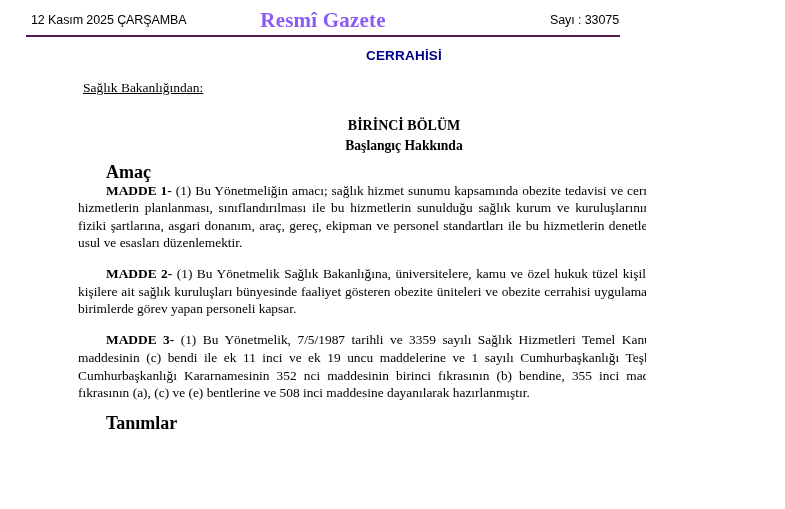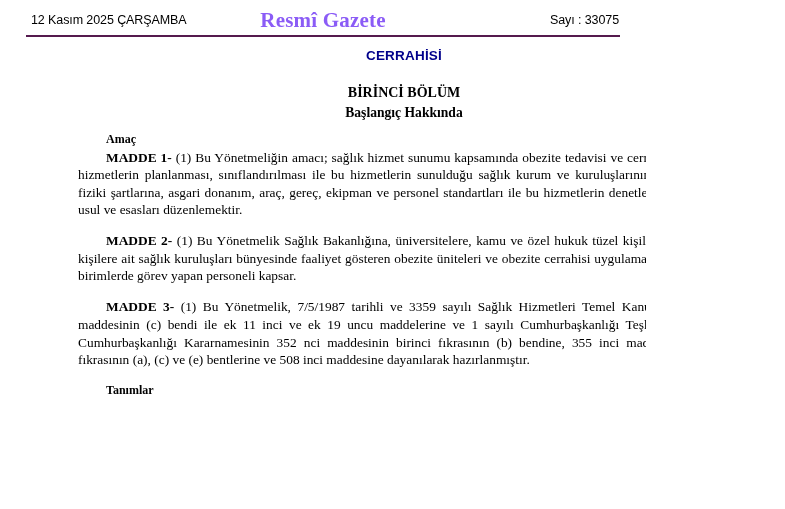--- a/index.html
+++ b/index.html
@@ -112,21 +112,21 @@
     margin-top: 20px;
     line-height: 20px;
   }
   .chapter .chapter-sub {
     display: block;
     font-size: 13.6px;
   }
 
   .article-heading {
     font-weight: bold;
-    font-size: 12px;
+    font-size: 18px;
     text-indent: 28px;
     margin-top: 8px;
     line-height: 17.5px;
   }
 
   .article-body {
     font-size: 13.4px;
     line-height: 17.6px;
     text-align: justify;
     text-indent: 28px;
@@ -146,20 +146,21 @@
     <div class="masthead-date">12 Kasım 2025 ÇARŞAMBA</div>
     <div class="masthead-title">Resmî Gazete</div>
     <div class="masthead-issue">Sayı : 33075</div>
   </div>
   <div class="rule"></div>
 
   <div class="content">
 
     <div class="doc-kind">CERRAHİSİ</div>
 
+    <div class="issuer">Sağlık Bakanlığından:</div>
 
 
     <div class="chapter">
       <span>BİRİNCİ BÖLÜM</span>
       <span class="chapter-sub">Başlangıç Hakkında</span>
     </div>
 
     
     <div class="article-heading">Amaç</div>
     <p class="article-body">

